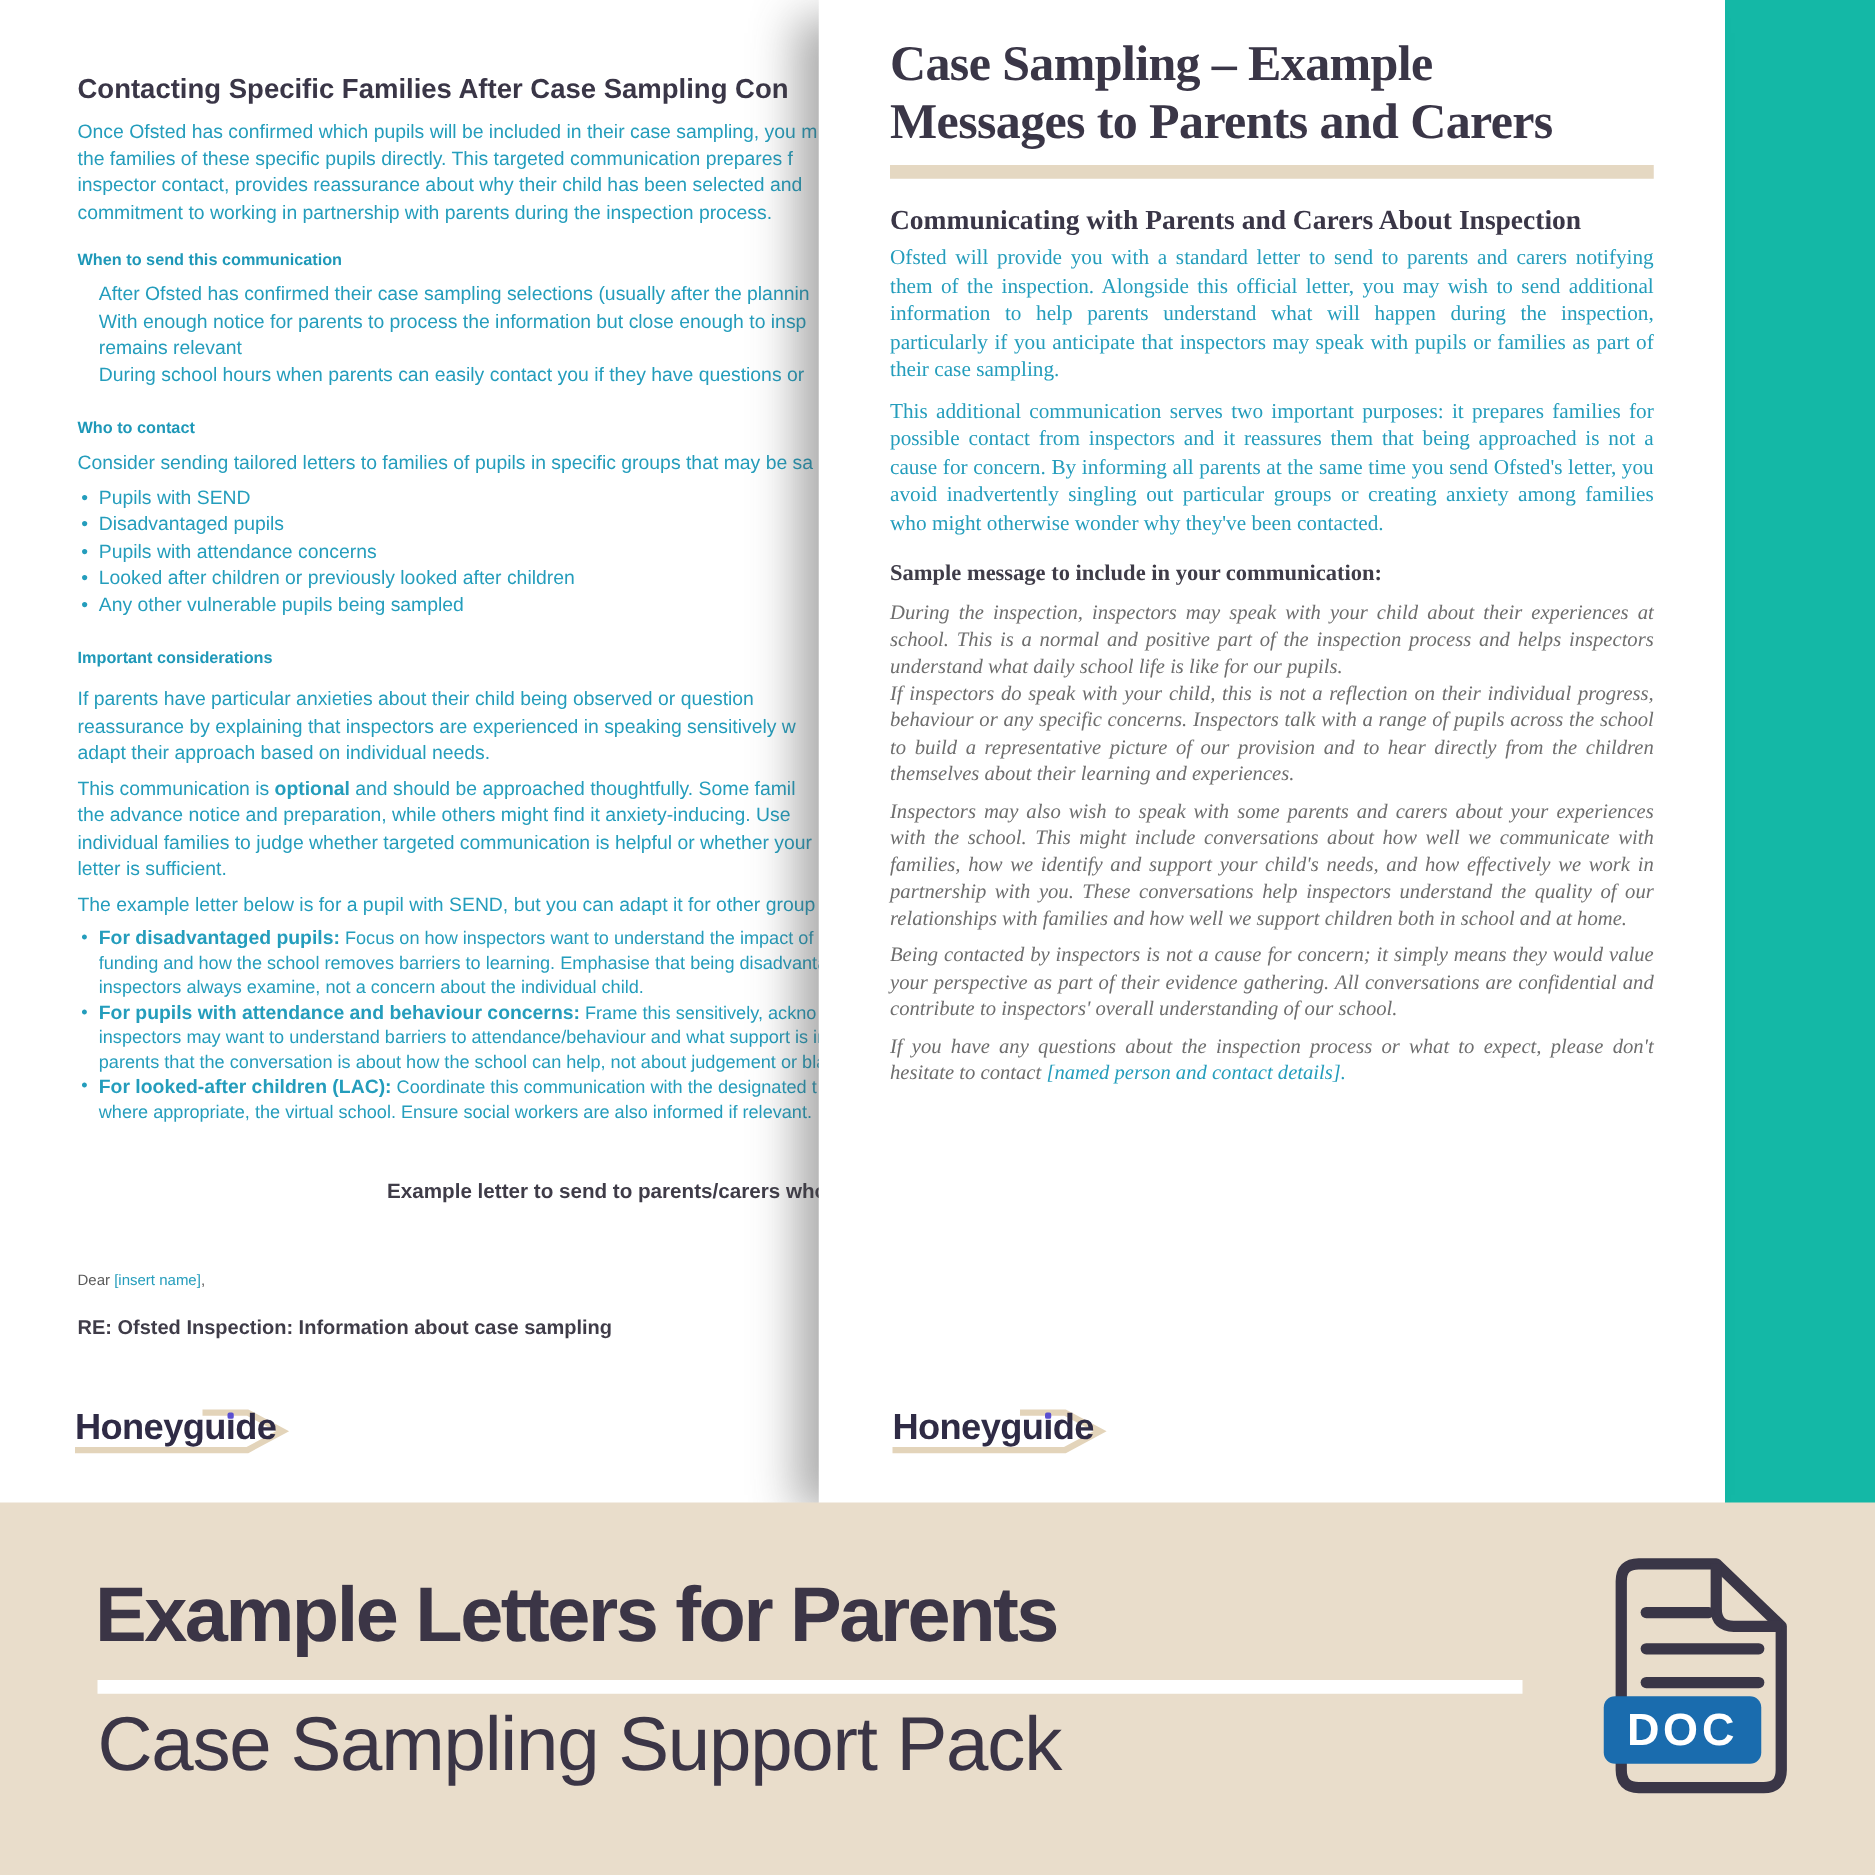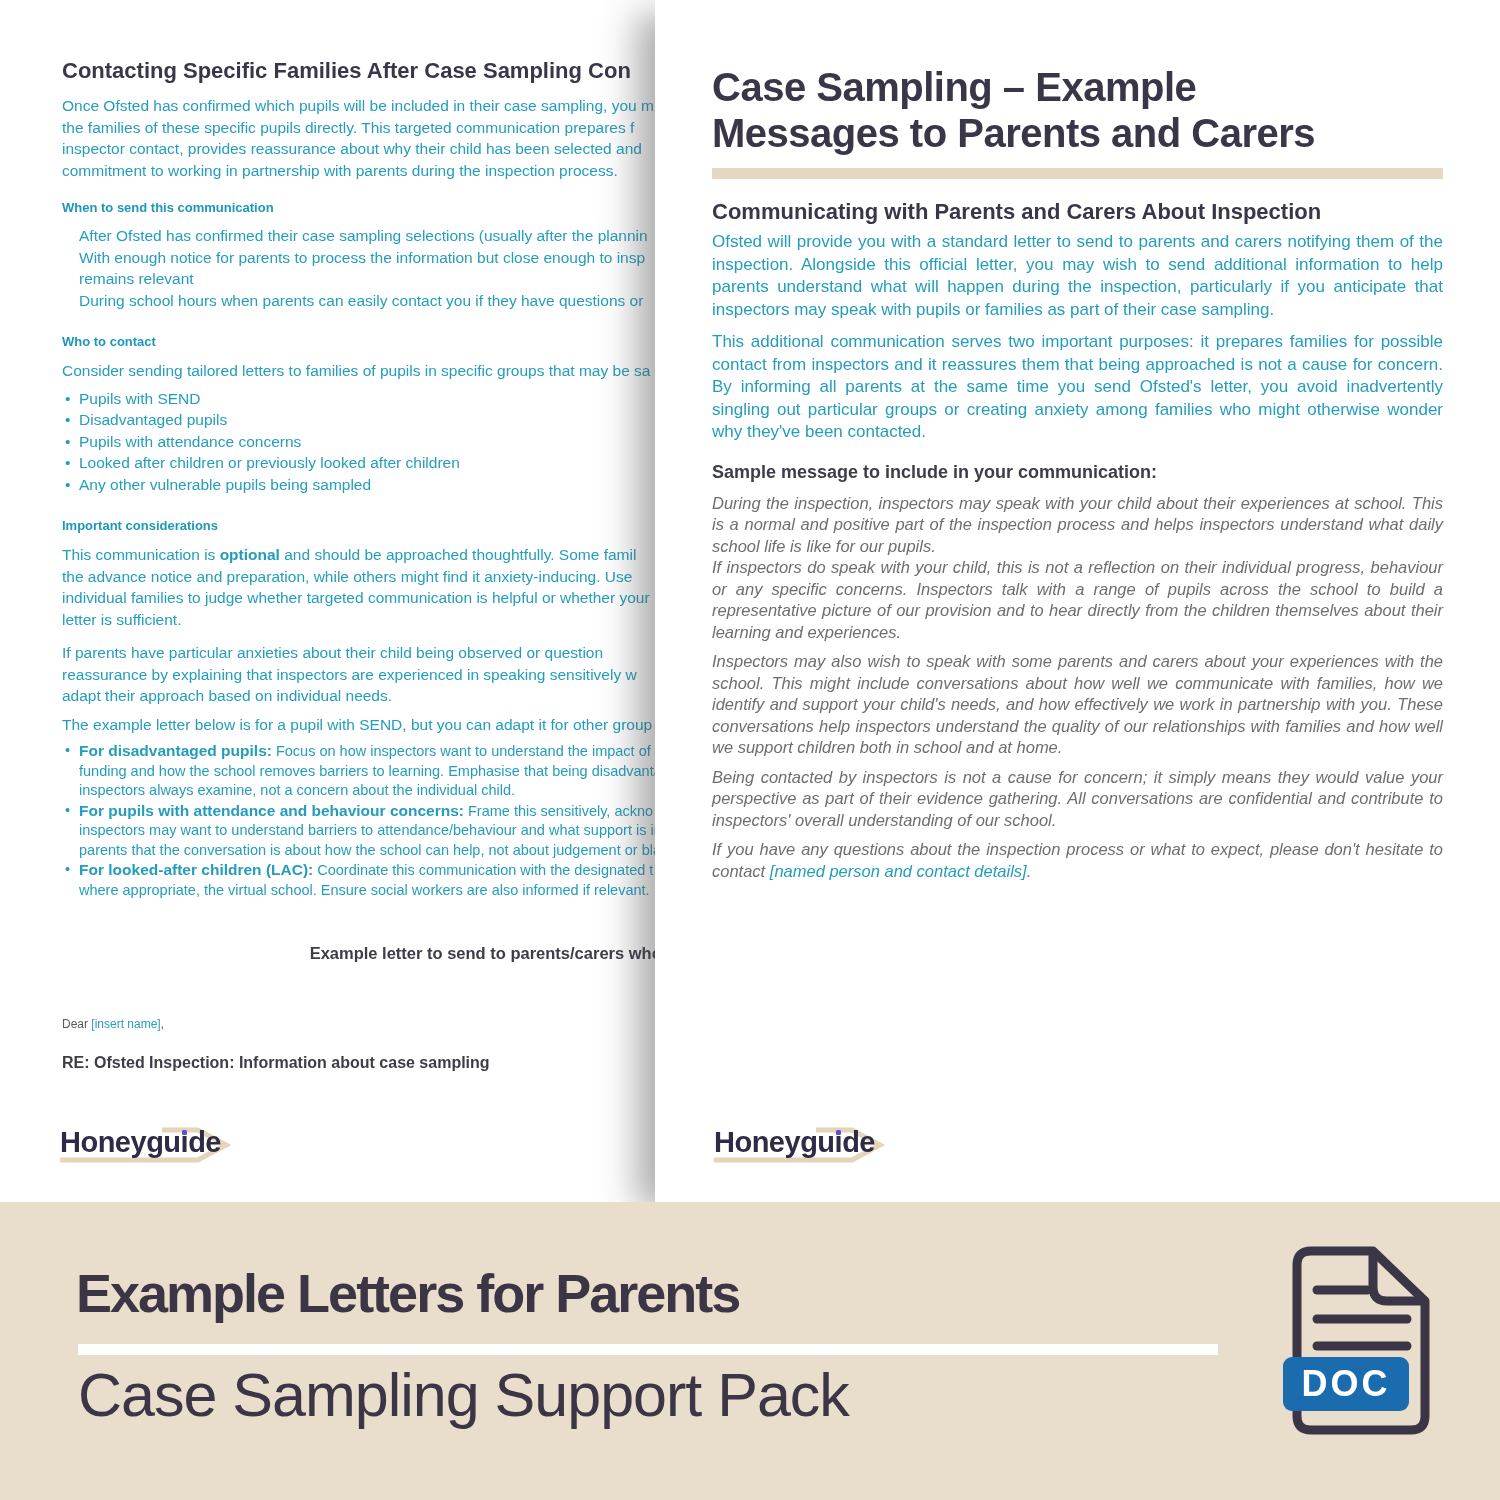--- a/index.html
+++ b/index.html
@@ -2,22 +2,22 @@
 <html><head>
 <meta charset="utf-8">
 <style>
   html,body{margin:0;padding:0;background:#ffffff;}
   .stage{position:relative;width:1500px;height:1500px;overflow:hidden;background:#14b8a6;
          font-family:"Liberation Sans", sans-serif;}
 
   
   .page{position:absolute;top:0;background:#ffffff;box-sizing:border-box;}
   .page-left{left:0;width:880px;height:1210px;z-index:1;padding:58px 0 0 62px;overflow:hidden;}
-  .page-right{left:655px;width:845px;height:1210px;z-index:2;padding:64px 57px 0 57px;
-              box-shadow:-26px 6px 34px -8px rgba(70,70,70,0.45);}
+  .page-right{left:655px;width:725px;height:1210px;z-index:2;padding:28px 57px 0 57px;
+              box-shadow:-26px 6px 34px -8px rgba(70,70,70,0.45);font-family:Liberation Serif, serif;}
 
   
   .page-left{font-size:15.5px;line-height:21.5px;color:#249dbc;}
   .lp-title{font-size:22px;line-height:26px;font-weight:bold;color:#3a3647;white-space:nowrap;}
   .plines{margin-top:11px;}
   .plines > div{white-space:nowrap;}
   .lp-h{margin-top:20px;font-size:13px;line-height:22px;font-weight:bold;color:#1e98b8;white-space:nowrap;}
   .lp-h.first{margin-top:16px;}
   .blk{margin-top:6px;}
   .bullet-list > div, .bullet-ml{position:relative;padding-left:17px;white-space:nowrap;}
@@ -48,21 +48,21 @@
   .hg-logo svg{position:absolute;left:0;top:0;}
   .hg-text{position:absolute;left:2px;top:2px;font-size:29px;font-weight:bold;color:#2f2b45;
            letter-spacing:-0.5px;white-space:nowrap;}
   .iwrap{position:relative;display:inline-block;}
   .idot{position:absolute;left:1.5px;top:4px;width:5px;height:5px;background:#5a4fd0;border-radius:1.5px;}
   .logo-left{left:58px;top:1124px;}
   .logo-right{left:712px;top:1124px;}
 
   
   .banner{position:absolute;left:0;top:1202px;width:1500px;height:298px;background:#e9ddcb;z-index:4;}
-  .banner-title{position:absolute;left:76px;top:1252px;font-size:54px;line-height:82px;font-weight:bold;
+  .banner-title{position:absolute;left:76px;top:1252px;font-size:62px;line-height:82px;font-weight:bold;
                 color:#3b3546;letter-spacing:-2px;white-space:nowrap;z-index:4;}
   .banner-divider{position:absolute;left:78px;top:1344px;width:1140px;height:11px;background:#ffffff;z-index:4;}
   .banner-subtitle{position:absolute;left:78px;top:1362px;font-size:61px;line-height:66px;font-weight:normal;
                    color:#3b3546;letter-spacing:-1px;white-space:nowrap;z-index:4;}
   .doc-icon{position:absolute;left:1281px;top:1243px;z-index:4;}
 </style>
 </head>
 <body>
 
 <div class="stage">
@@ -97,33 +97,33 @@
     </div>
     <div class="blk bullet-list">
         <div>Pupils with SEND</div>
         <div>Disadvantaged pupils</div>
         <div>Pupils with attendance concerns</div>
         <div>Looked after children or previously looked after children</div>
         <div>Any other vulnerable pupils being sampled</div>
       </div>
 
     <div class="lp-h">Important considerations</div>
+    <div class="blk" style="margin-top:12px">
+      <div class="cont">
+          <div>If parents have particular anxieties about their child being observed or question</div>
+          <div>reassurance by explaining that inspectors are experienced in speaking sensitively w</div>
+          <div>adapt their approach based on individual needs.</div>
+        </div>
+    </div>
     <div class="blk" style="margin-top:7px">
       <div style="white-space:nowrap"><span>This communication is </span><b>optional</b><span> and should be approached thoughtfully. Some famil</span></div>
       <div class="cont">
           <div>the advance notice and preparation, while others might find it anxiety-inducing. Use</div>
           <div>individual families to judge whether targeted communication is helpful or whether your</div>
           <div>letter is sufficient.</div>
-        </div>
-    </div>
-    <div class="blk" style="margin-top:12px">
-      <div class="cont">
-          <div>If parents have particular anxieties about their child being observed or question</div>
-          <div>reassurance by explaining that inspectors are experienced in speaking sensitively w</div>
-          <div>adapt their approach based on individual needs.</div>
         </div>
     </div>
 
     <div class="blk plines" style="margin-top:7px">
       <div>The example letter below is for a pupil with SEND, but you can adapt it for other group</div>
     </div>
     <div class="blk sub-bullets">
       <div class="bullet-ml">
         <div class="bl1"><b>For disadvantaged pupils:</b><span> Focus on how inspectors want to understand the impact of</span></div>
         <div class="cont">

